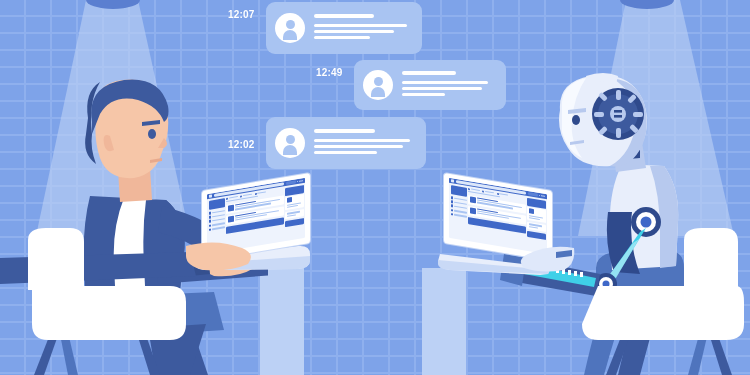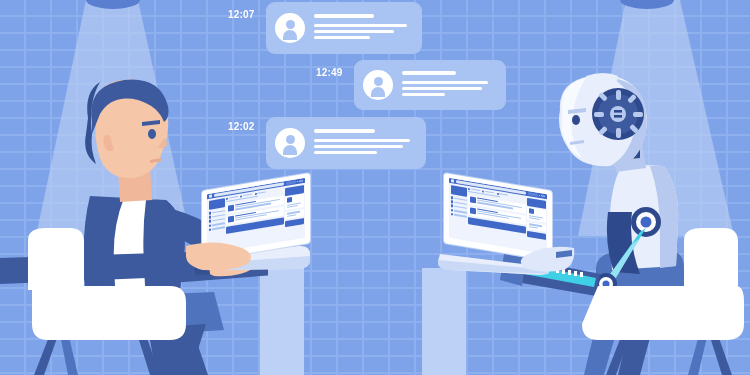--- a/index.html
+++ b/index.html
@@ -122,21 +122,21 @@
   <div class="abs bubble" style="left:354px;top:60px;width:152px;height:50px;">
     <div class="av"></div>
     <div class="blines">
       <div class="bl head" style="width:58%"></div>
       <div class="bl" style="width:93%"></div>
       <div class="bl" style="width:86%"></div>
       <div class="bl" style="width:46%"></div>
     </div>
   </div>
 
-  <div class="abs" style="left:228px;top:116px;">
+  <div class="abs" style="left:228px;top:134px;">
     <span class="ts">12:02</span>
   </div>
   <div class="abs bubble" style="left:266px;top:117px;width:160px;height:52px;">
     <div class="av"></div>
     <div class="blines">
       <div class="bl head" style="width:60%"></div>
       <div class="bl" style="width:95%"></div>
       <div class="bl" style="width:88%"></div>
       <div class="bl" style="width:62%"></div>
     </div>

